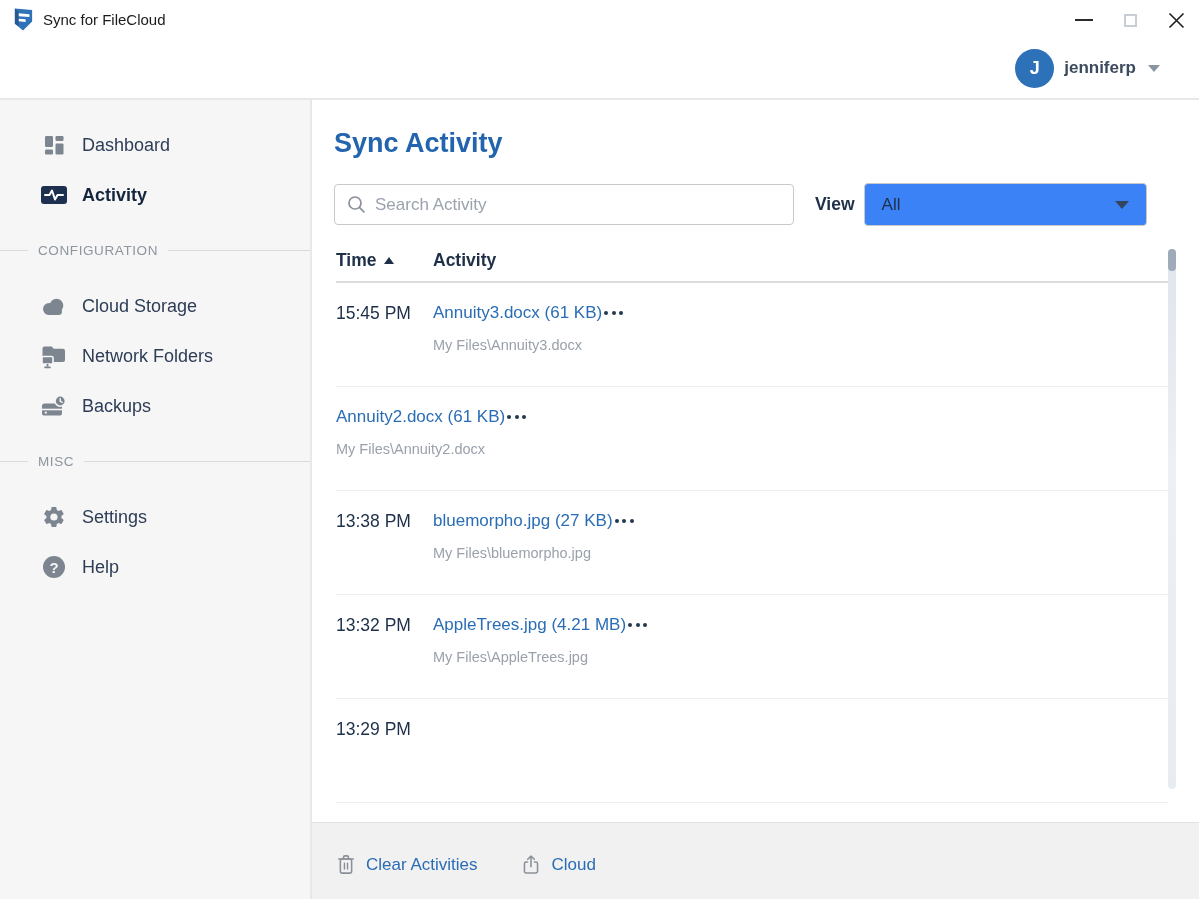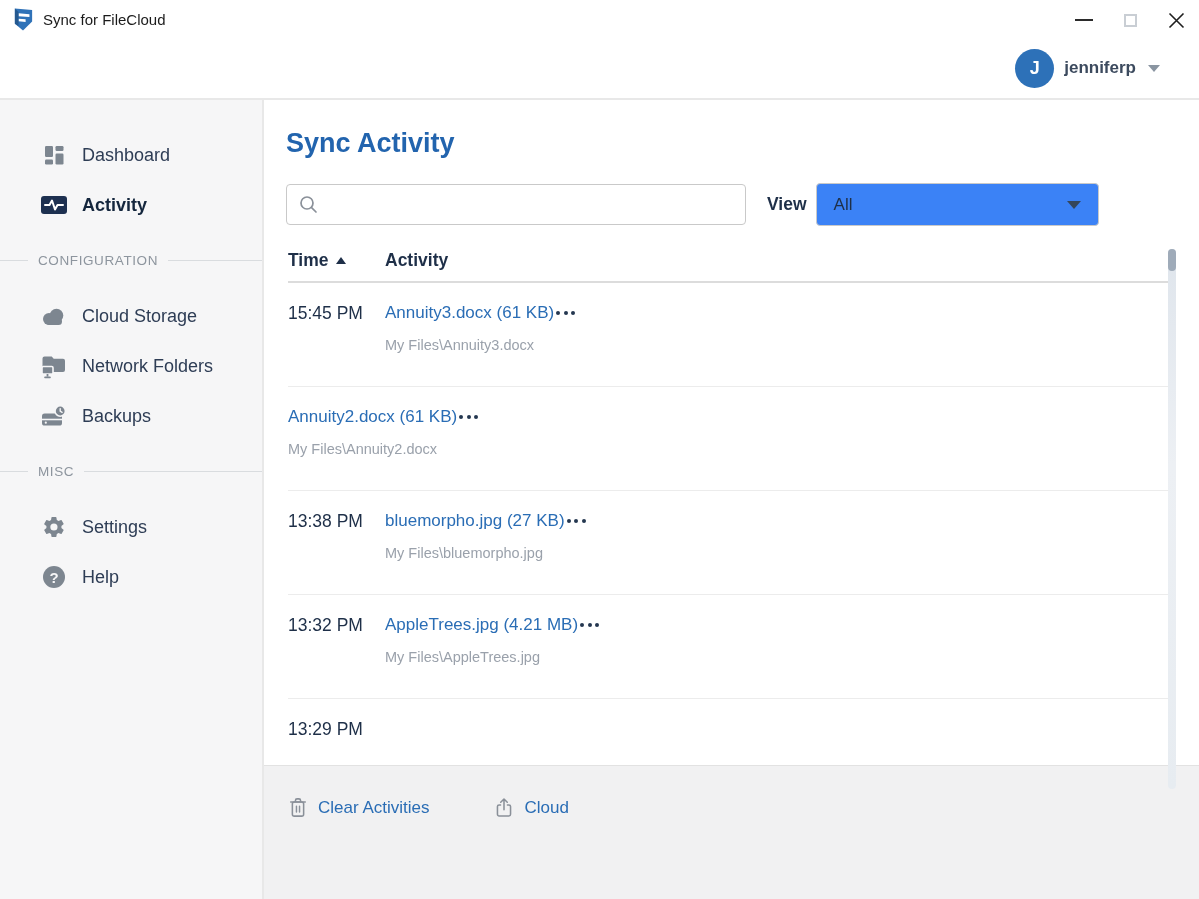--- a/index.html
+++ b/index.html
@@ -20,21 +20,21 @@
 
   .userbar { height:60px; display:flex; align-items:center; justify-content:flex-end; padding-right:39px; gap:10px; }
   .avatar { width:39px; height:39px; border-radius:50%; background:#2d71b8; color:#fff; font-size:18px; font-weight:bold; display:flex; align-items:center; justify-content:center; cursor:pointer; }
   .username { font-size:17px; font-weight:bold; color:#3c4a5e; cursor:pointer; }
   .caret-down { width:0; height:0; border-left:6px solid transparent; border-right:6px solid transparent; border-top:7px solid #8a95a1; margin-left:2px; cursor:pointer; }
 
   
   .body { display:flex; height:799px; }
 
   
-  .sidebar { width:264px; background:#f6f6f7; border-right:2px solid #e8e8e8; padding-top:30px; flex:none; }
+  .sidebar { width:312px; background:#f6f6f7; border-right:2px solid #e8e8e8; padding-top:20px; flex:none; }
   .nav-item { height:50px; display:flex; align-items:center; padding-left:40px; gap:14px; font-size:18px; color:#2e3d55; cursor:pointer; }
   .nav-item .ico { width:28px; display:flex; justify-content:center; align-items:center; }
   .nav-item.active { font-weight:bold; color:#14263d; }
   .section-label { height:61px; display:flex; align-items:center; font-size:13.5px; letter-spacing:0.6px; color:#8d959e; }
   .section-label::before { content:""; width:28px; height:1px; background:#d9dcdf; margin-right:10px; }
   .section-label::after { content:""; flex:1; height:1px; background:#d9dcdf; margin-left:10px; }
   .help-circle { width:22px; height:22px; border-radius:50%; background:#7d8690; color:#f6f6f7; font-size:15px; font-weight:bold; display:flex; align-items:center; justify-content:center; }
 
   
   .main { flex:1; position:relative; background:#fff; }
@@ -55,21 +55,21 @@
   .rows { margin:0 31px 0 24px; }
   .row { display:flex; height:104px; padding-top:20px; border-bottom:1px solid #ececec; }
   .cell-time { width:97px; font-size:17.5px; color:#1e2f48; flex:none; }
   .file-line { display:flex; align-items:center; }
   .file-link { font-size:17px; color:#2a6db5; cursor:pointer; }
   .dots { display:flex; gap:3.5px; cursor:pointer; padding:6px 2px; }
   .dots i { width:4px; height:4px; border-radius:50%; background:#243750; }
   .file-path { margin-top:14px; font-size:14.5px; color:#9aa1ab; }
 
   
-  .footer { position:absolute; left:0; right:0; bottom:0; height:134px; background:#f1f1f2; border-top:1px solid #e2e2e2; display:flex; align-items:flex-start; padding:30px 0 0 24px; gap:65px; }
+  .footer { position:absolute; left:0; right:0; bottom:0; height:77px; background:#f1f1f2; border-top:1px solid #e2e2e2; display:flex; align-items:flex-start; padding:30px 0 0 24px; gap:44px; }
   .footer-action { display:flex; align-items:center; gap:10px; font-size:17px; color:#2a6db5; cursor:pointer; }
 
   
   .scrollbar { position:absolute; top:149px; right:23px; width:8px; height:540px; border-radius:4px; background:linear-gradient(to bottom,#dfe5ec,#edf0f4 40%,#e7ecf1); }
   .scroll-thumb { position:absolute; top:0; left:0; width:8px; height:22px; border-radius:4px; background:#9fabb9; cursor:pointer; }
 </style>
 </head>
 <body>
 
 <div class="window">
@@ -191,20 +191,21 @@
     <div class="main">
 
       <div class="page-title">Sync Activity</div>
 
       <div class="controls">
         <div class="search-box">
           <svg width="19" height="19" viewBox="0 0 19 19">
             <circle cx="8" cy="8" r="6" stroke="#8a9099" stroke-width="1.7" fill="none"></circle>
             <path d="m12.6 12.6 4.4 4.4" stroke="#8a9099" stroke-width="1.7" stroke-linecap="round"></path>
           </svg>
+          <input type="text" placeholder="Search Activity" style="">
         </div>
         <span class="view-label">View</span>
         <div class="select">
           <span>All</span>
           <span class="select-caret"></span>
         </div>
       </div>
 
       <div class="table-head">
         <div class="col-time">

